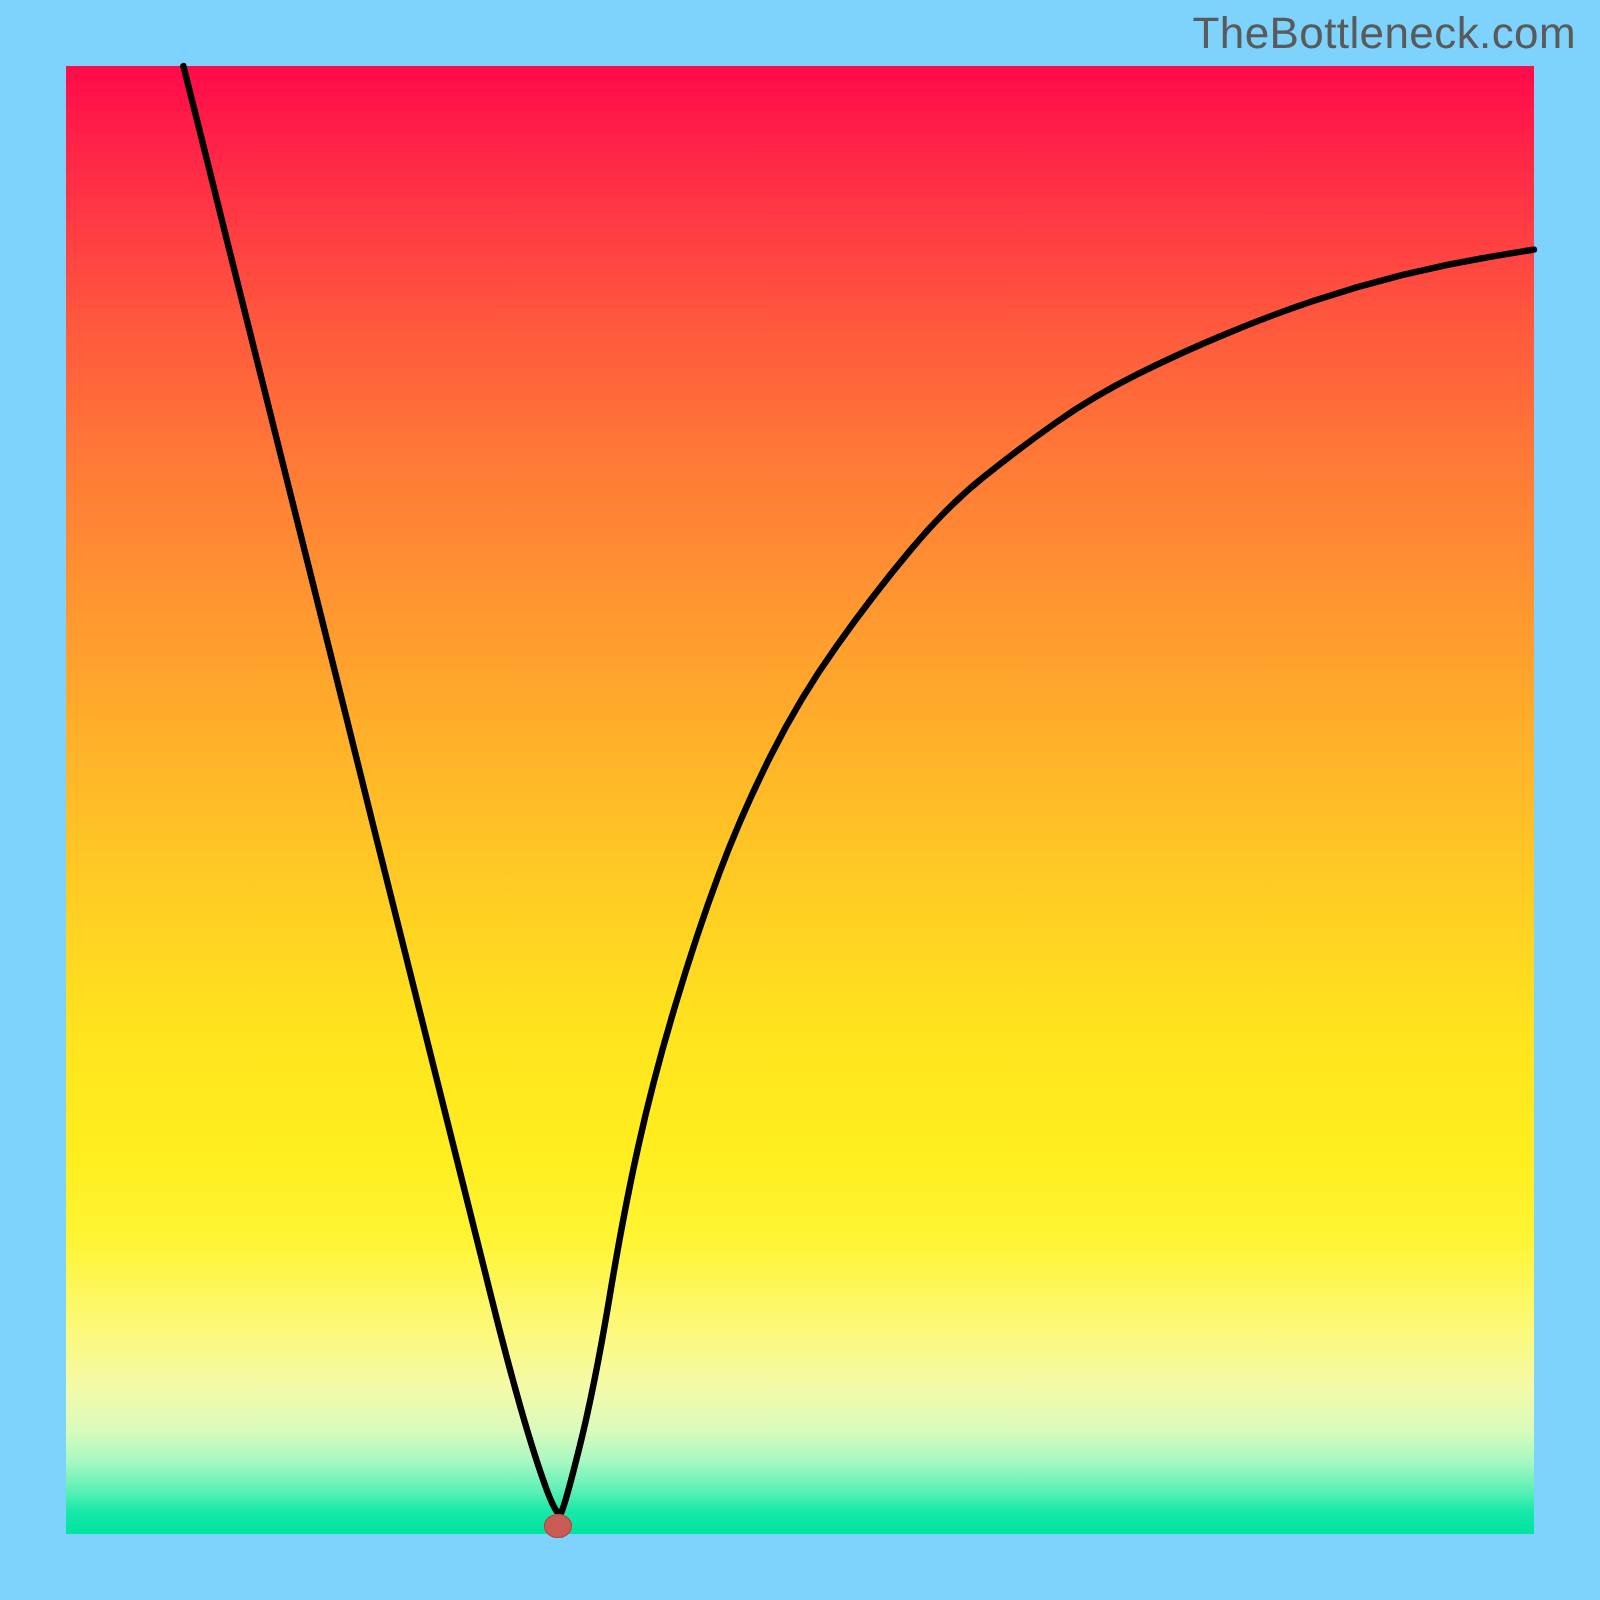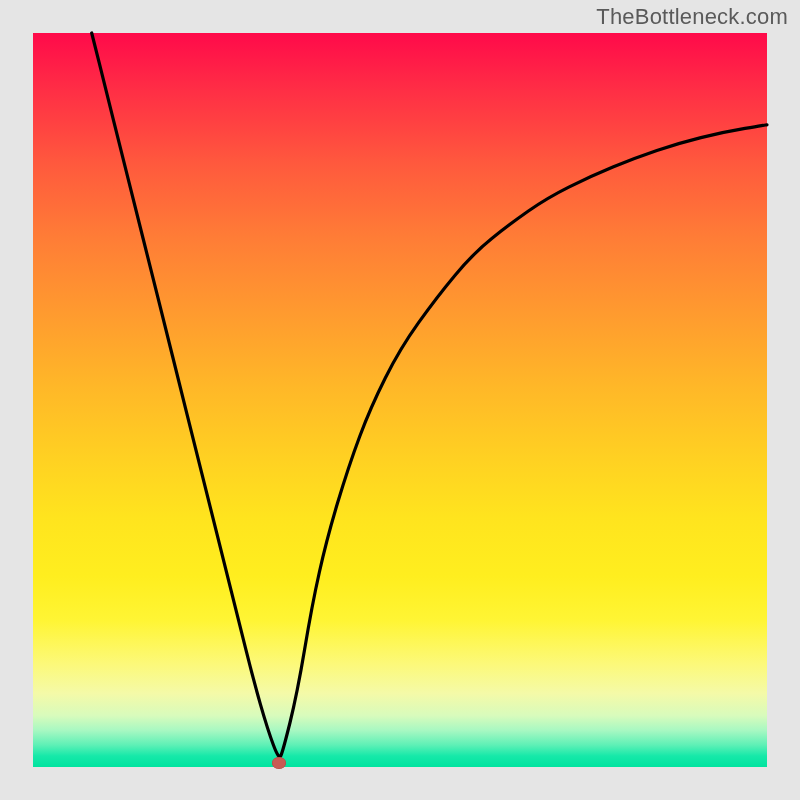--- a/index.html
+++ b/index.html
@@ -8,21 +8,21 @@
     width: 800px;
     height: 800px;
     background: #000;
     overflow: hidden;
     font-family: Arial, Helvetica, sans-serif;
   }
   .frame {
     position: relative;
     width: 800px;
     height: 800px;
-    background: #e5e5e5;
+    background: #7dd3fc;
   }
   .watermark {
     position: absolute;
     top: 4px;
     right: 12px;
     color: #5a5a5a;
     font-size: 22px;
     font-weight: 500;
     letter-spacing: 0.2px;
     z-index: 10;

